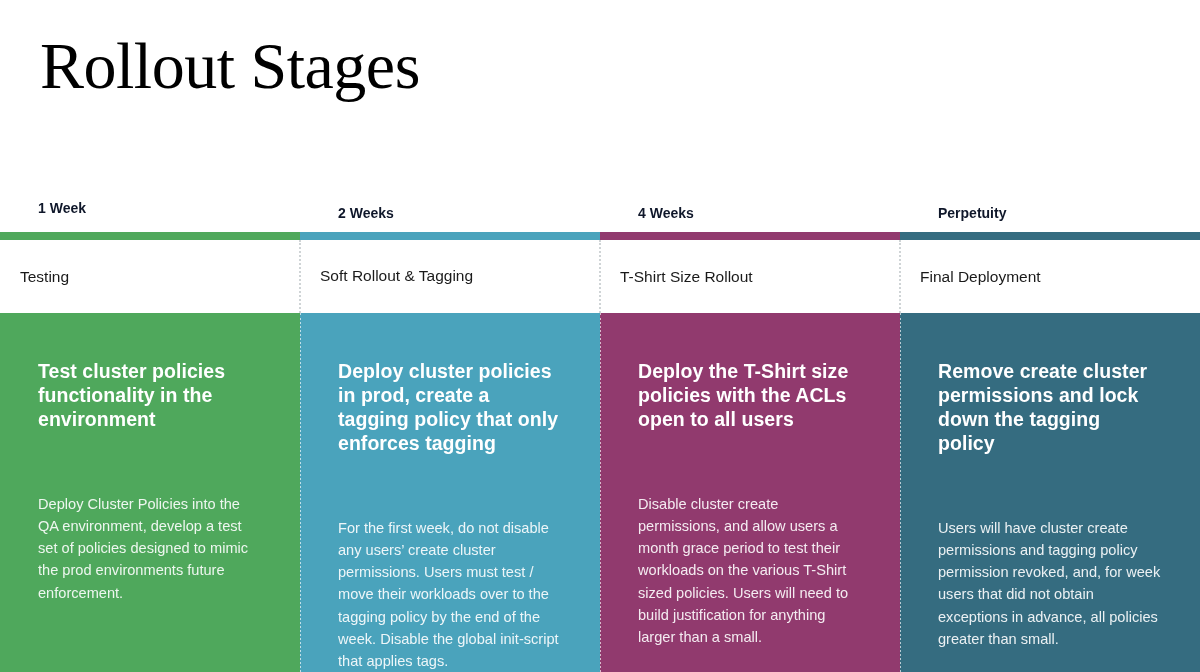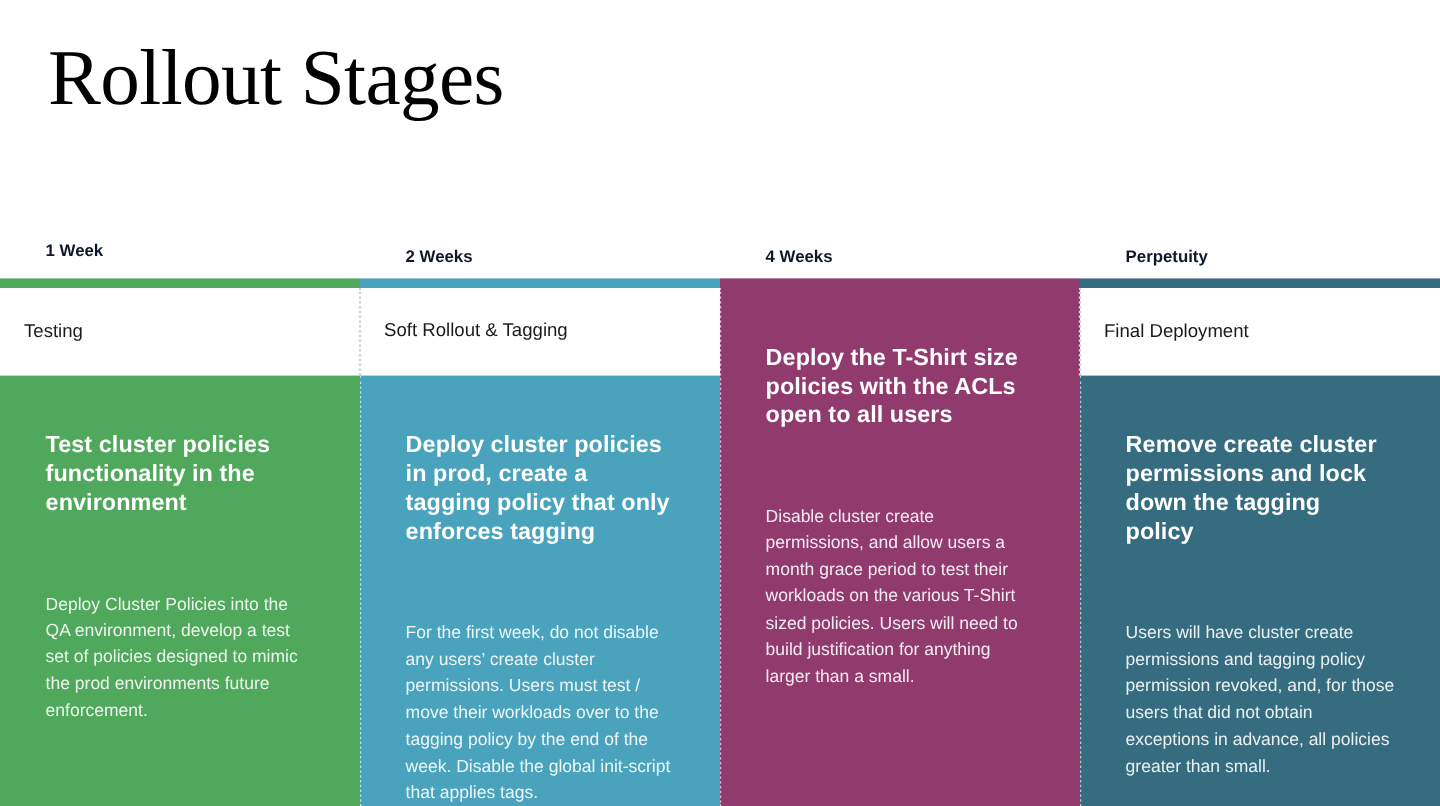--- a/index.html
+++ b/index.html
@@ -183,37 +183,41 @@
         <p class="panel-heading">Deploy cluster policies in prod, create a tagging policy that only enforces tagging</p>
         <p class="panel-body">For the first week, do not disable any users’ create cluster permissions. Users must test / move their workloads over to the tagging policy by the end of the week. Disable the global init-script that applies tags.</p>
       </div>
     </div>
 
     <div class="stage-col plum">
       <div class="duration-row">
         <div class="duration-label">4 Weeks</div>
       </div>
       <div class="accent-bar" style="background:#913A6E"></div>
+      <div class="name-band">
+        <span class="sep"></span>
+        <div class="stage-name">T-Shirt Size Rollout</div>
+      </div>
       <div class="body-panel" style="background:#913A6E">
         <span class="sep"></span>
         <p class="panel-heading">Deploy the T-Shirt size policies with the ACLs open to all users</p>
         <p class="panel-body">Disable cluster create permissions, and allow users a month grace period to test their workloads on the various T-Shirt sized policies. Users will need to build justification for anything larger than a small.</p>
       </div>
     </div>
 
     <div class="stage-col steel">
       <div class="duration-row">
         <div class="duration-label">Perpetuity</div>
       </div>
       <div class="accent-bar" style="background:#356C80"></div>
       <div class="name-band">
         <span class="sep"></span>
         <div class="stage-name">Final Deployment</div>
       </div>
       <div class="body-panel" style="background:#356C80">
         <span class="sep"></span>
         <p class="panel-heading">Remove create cluster permissions and lock down the tagging policy</p>
-        <p class="panel-body">Users will have cluster create permissions and tagging policy permission revoked, and, for those users that did not obtain exceptions in advance, all policies greater than small.</p>
+        <p class="panel-body">Users will have cluster create permissions and tagging policy permission revoked, and, for week users that did not obtain exceptions in advance, all policies greater than small.</p>
       </div>
     </div>
 
   </div>
 </div>
 
 </body></html>

